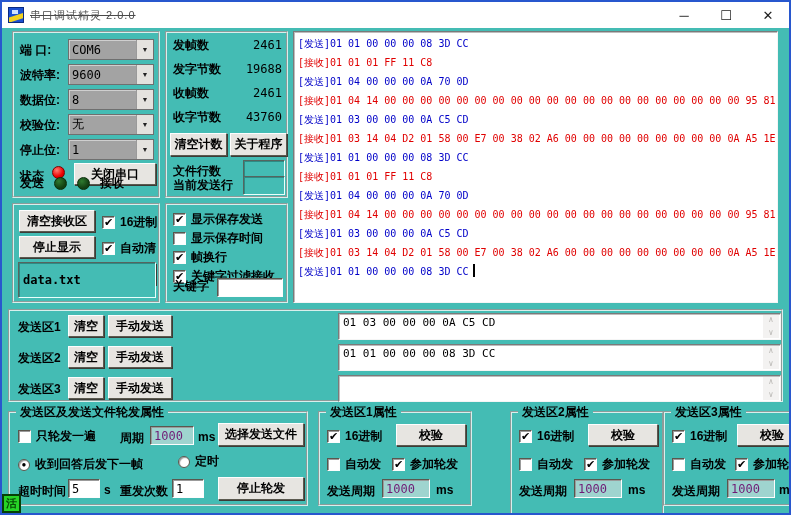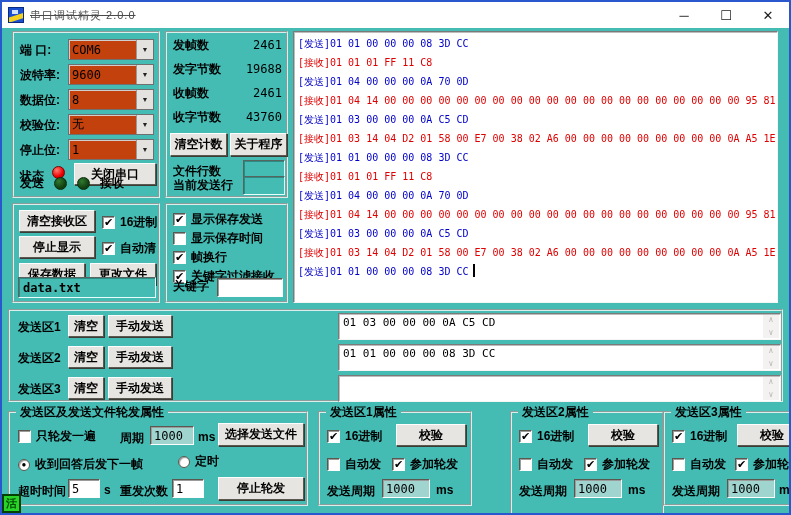--- a/index.html
+++ b/index.html
@@ -10,40 +10,40 @@
   .app-icon .band { position:absolute; left:-2px; top:7px; width:20px; height:5px; background:#f2d21f; transform:rotate(-18deg); }
   .app-icon .spot { position:absolute; left:3px; top:2px; width:6px; height:4px; background:#cfe2ff; }
   .title-text { font-size:11px; color:#4a4a4a; text-decoration:line-through; letter-spacing:1px; }
   .win-controls { margin-left:auto; display:flex; height:26px; }
   .win-btn { width:42px; height:26px; display:flex; align-items:center; justify-content:center; font-size:13px; color:#1b1b1b; }
   .client { position:absolute; left:0; top:26px; width:787px; height:485px; background:#44BCB4; }
   .panel { position:absolute; border:2px groove #d9efec; }
   .lbl { font-size:12px; font-weight:bold; color:#000; white-space:nowrap; }
   .btn { background:#e7e5e1; border:1px solid; border-color:#fdfdfd #5b594f #5b594f #fdfdfd; box-shadow:1px 1px 0 0 #3c3b36; font-size:12px; font-weight:bold; color:#000; display:flex; align-items:center; justify-content:center; white-space:nowrap; cursor:default; }
   .btn.disabled { color:#8f9e9c; }
-  .combo { position:absolute; height:21px; background:#c2410c; border:1px solid #6f6f6f; box-shadow:inset 1px 1px 0 #cfcfcf; display:flex; align-items:center; }
+  .combo { position:absolute; height:21px; background:#a3a3a3; border:1px solid #6f6f6f; box-shadow:inset 1px 1px 0 #cfcfcf; display:flex; align-items:center; }
   .combo .val { flex:1; font-size:12px; font-family:"DejaVu Sans Mono","Liberation Mono",monospace; padding-left:3px; }
   .combo .arrow { width:17px; height:100%; background:#e4e2de; border-left:1px solid #9a9a9a; display:flex; align-items:center; justify-content:center; font-size:7px; color:#222; }
   .led { border-radius:50%; display:inline-block; }
   .led.red { width:13px; height:13px; background:radial-gradient(circle at 35% 30%, #ff7d70, #ee0000 60%, #a80000); border:1px solid #7d0000; }
   .led.dgreen { width:13px; height:13px; background:radial-gradient(circle at 35% 30%, #2f7a2f, #123f12 65%); border:1px solid #0a2e0a; }
   .sunken-teal { background:#44BCB4; border:1px solid; border-color:#56655f #e9fffc #e9fffc #56655f; box-shadow:inset 1px 1px 0 #2e8b84; }
   .textarea { position:absolute; background:#fff; border:1px solid; border-color:#7a7a7a #f5f5f5 #f5f5f5 #7a7a7a; box-shadow:inset 1px 1px 0 #bdbdbd; overflow:hidden; padding:2px 0 0 4px; }
   .logline { font-family:"DejaVu Sans Mono","Liberation Mono",monospace; font-size:10px; line-height:19px; white-space:nowrap; }
   .logline.sent { color:#0000C8; }
   .logline.recv { color:#E00000; }
   .caret { display:inline-block; width:2px; height:13px; background:#000; vertical-align:-2px; margin-left:4px; }
   .cb { display:inline-flex; align-items:center; }
   .cb .box { width:13px; height:13px; background:#fff; border:1px solid; border-color:#59574e #fdfdfd #fdfdfd #59574e; box-shadow:inset 1px 1px 0 #9b9b9b; display:inline-flex; align-items:center; justify-content:center; font-size:11px; font-weight:bold; color:#000; line-height:11px; }
   .cb .cb-label { margin-left:5px; }
   .radio { display:inline-flex; align-items:center; }
   .radio .rb { width:12px; height:12px; border-radius:50%; background:#fff; border:1px solid #59574e; box-shadow:inset 1px 1px 1px #9b9b9b; display:inline-flex; align-items:center; justify-content:center; font-size:8px; line-height:8px; color:#000; }
   .radio .r-label { margin-left:5px; }
   .edit { background:#fff; border:1px solid; border-color:#59574e #fdfdfd #fdfdfd #59574e; box-shadow:inset 1px 1px 0 #9b9b9b; font-size:12px; font-family:"DejaVu Sans Mono","Liberation Mono",monospace; padding-left:3px; display:flex; align-items:center; }
-  .edit.gray { background:#9fd4cf; color:#000000; }
+  .edit.gray { background:#9fd4cf; color:#701a75; }
   .group { position:absolute; border:2px groove #d9efec; }
   .group-title { position:absolute; top:-9px; left:6px; background:#44BCB4; padding:0 4px; font-size:12px; font-weight:bold; white-space:nowrap; }
   .sendfield { position:absolute; background:#fff; border:1px solid; border-color:#7a7a7a #f5f5f5 #f5f5f5 #7a7a7a; box-shadow:inset 1px 1px 0 #bdbdbd; font-family:"DejaVu Sans Mono","Liberation Mono",monospace; font-size:11px; padding:2px 20px 0 4px; white-space:nowrap; overflow:hidden; }
   .sf-scroll { position:absolute; right:1px; top:1px; bottom:1px; width:16px; background:#f3f2f1; display:flex; flex-direction:column; justify-content:space-between; align-items:center; padding:1px 0; }
   .sf-scroll span { font-size:8px; color:#b9b7b4; line-height:8px; }
   .stat-row { display:flex; justify-content:space-between; align-items:center; height:24px; padding:0 4px 0 6px; }
   .stat-val { font-family:"DejaVu Sans Mono","Liberation Mono",monospace; font-size:12px; }
   .ime { position:absolute; left:0; top:466px; width:19px; height:19px; background:#27d427; border:2px solid #063f06; display:flex; align-items:center; justify-content:center; font-size:11px; font-weight:bold; color:#064d06; }
 </style>
 </head>
@@ -159,21 +159,21 @@
         <span class="box">✔</span>
         <span class="cb-label lbl">16进制</span>
       </span>
       <div class="btn" style="position:absolute; left:5px; top:31px; width:76px; height:22px;">停止显示</div>
       <span class="cb" style="position:absolute; left:88px; top:35px;">
         <span class="box">✔</span>
         <span class="cb-label lbl">自动清</span>
       </span>
       <div class="btn" style="position:absolute; left:5px; top:58px; width:66px; height:22px;">保存数据</div>
       <div class="btn" style="position:absolute; left:76px; top:58px; width:66px; height:22px;">更改文件</div>
-      <div class="sunken-teal" style="position:absolute; left:4px; top:85px; width:138px; height:21px; top:unset; bottom:3px; display:flex; align-items:center; padding-left:4px; font-family:'DejaVu Sans Mono','Liberation Mono',monospace; font-size:12px; font-weight:bold;">data.txt</div>
+      <div class="sunken-teal" style="position:absolute; left:4px; top:85px; width:138px; height:36px; top:unset; bottom:3px; display:flex; align-items:center; padding-left:4px; font-family:'DejaVu Sans Mono','Liberation Mono',monospace; font-size:12px; font-weight:bold;">data.txt</div>
     </div>
 
     <div class="panel" style="left:163px; top:175px; width:123px; height:100px;">
       <span class="cb" style="position:absolute; left:6px; top:6px;">
         <span class="box">✔</span>
         <span class="cb-label lbl">显示保存发送</span>
       </span>
       <span class="cb" style="position:absolute; left:6px; top:25px;">
         <span class="box"></span>
         <span class="cb-label lbl">显示保存时间</span>

